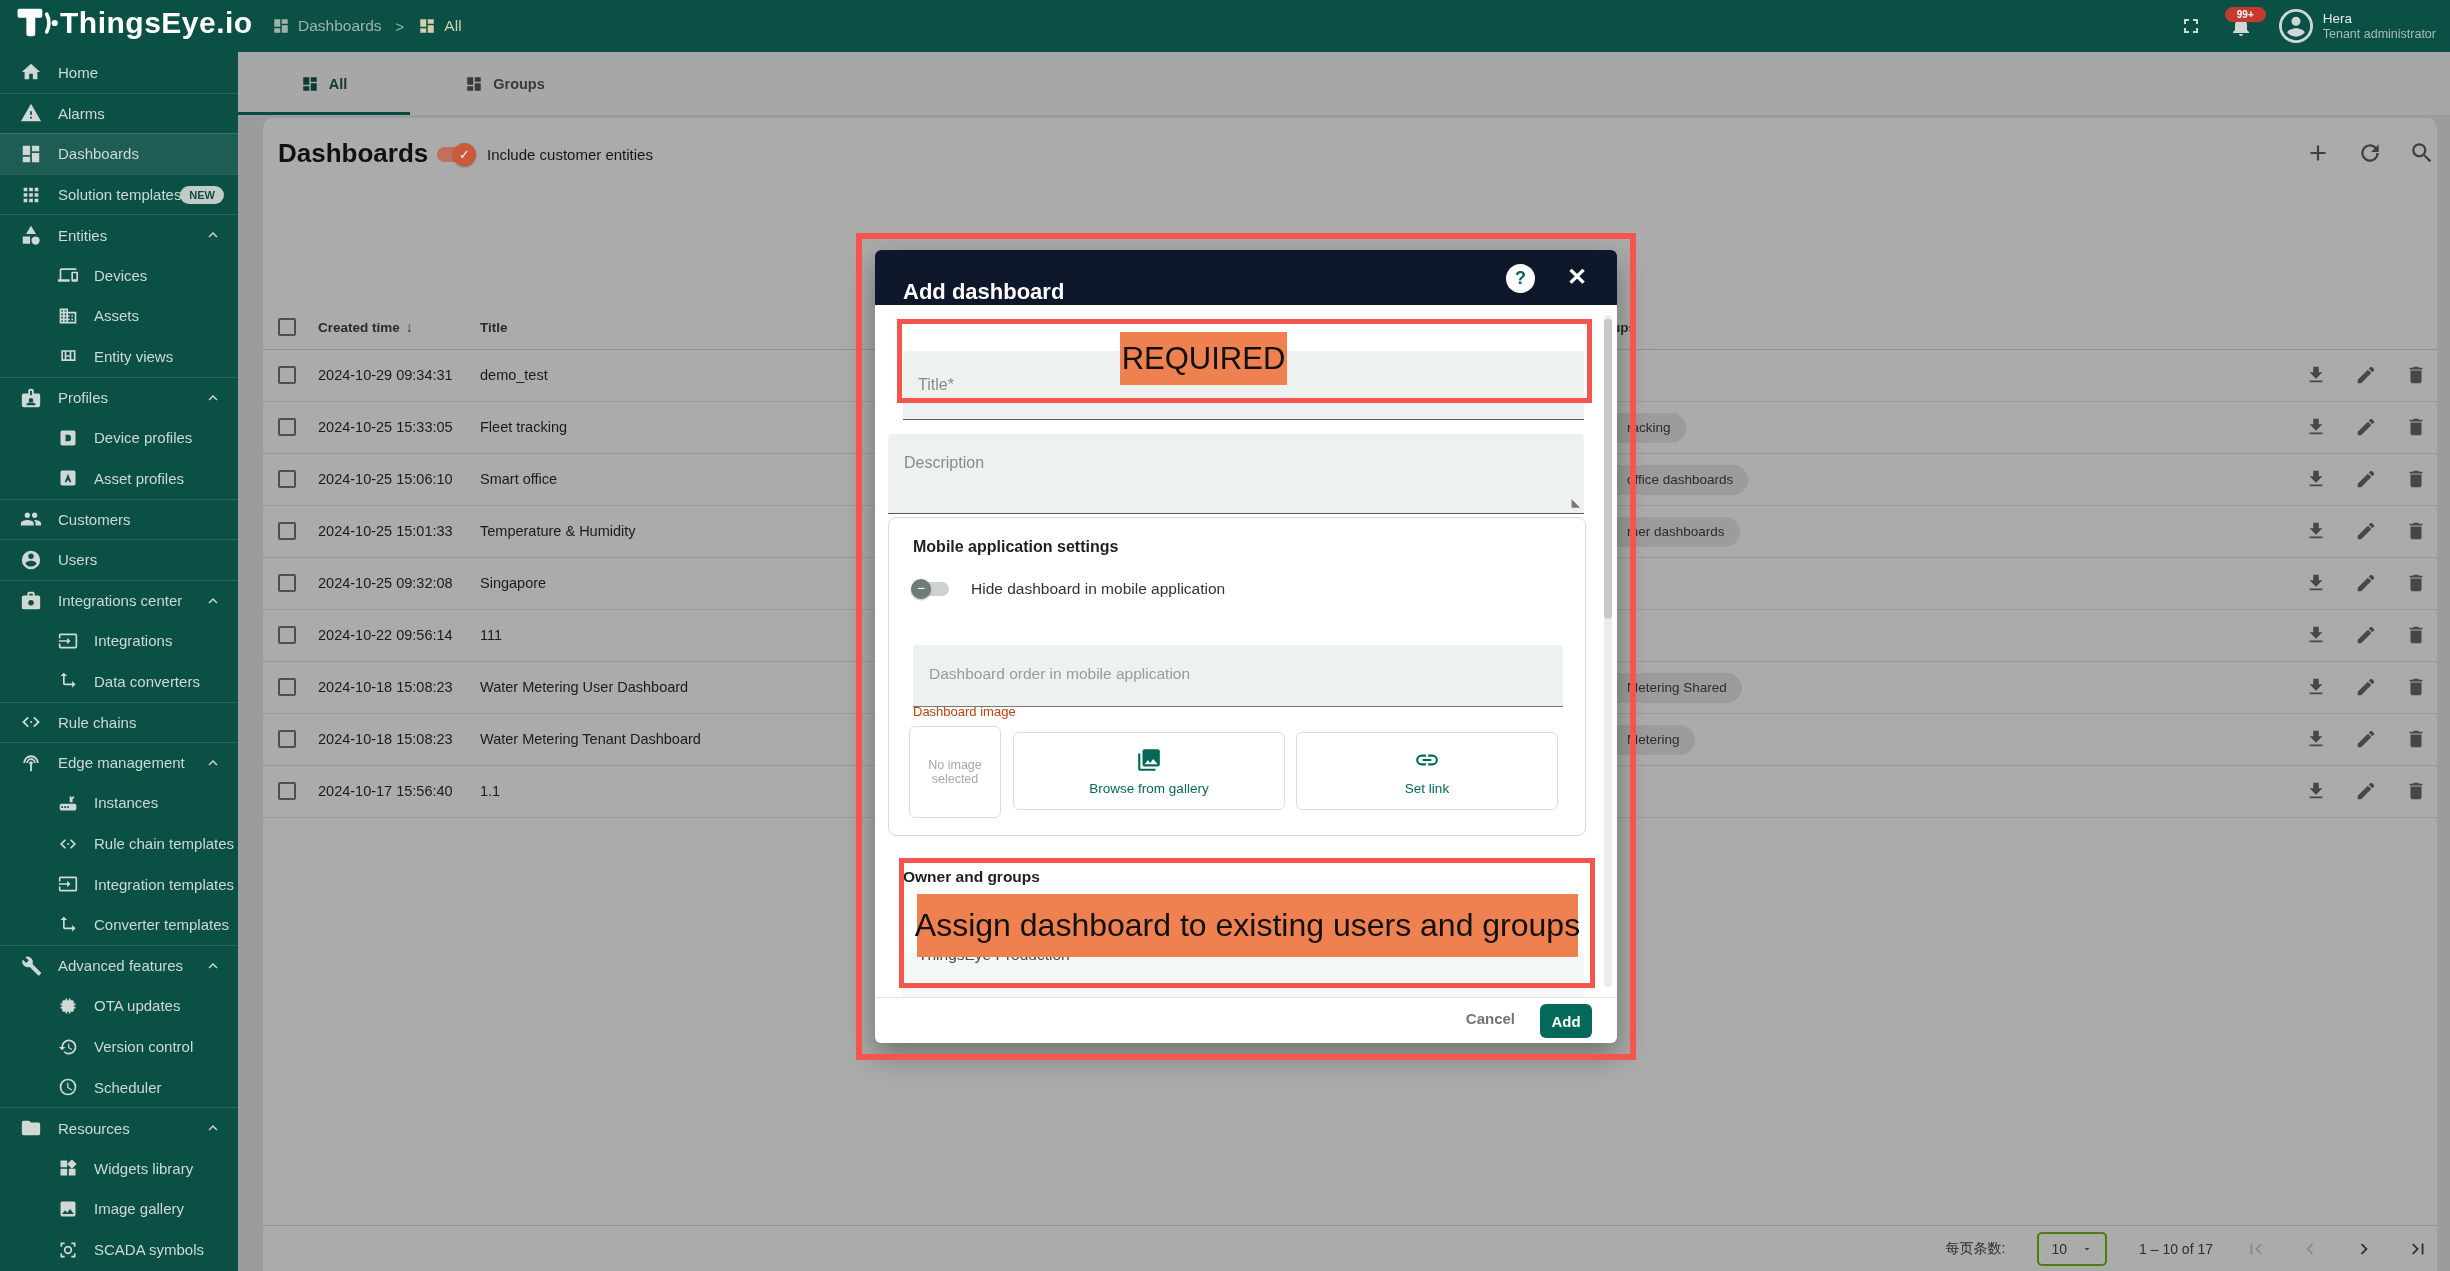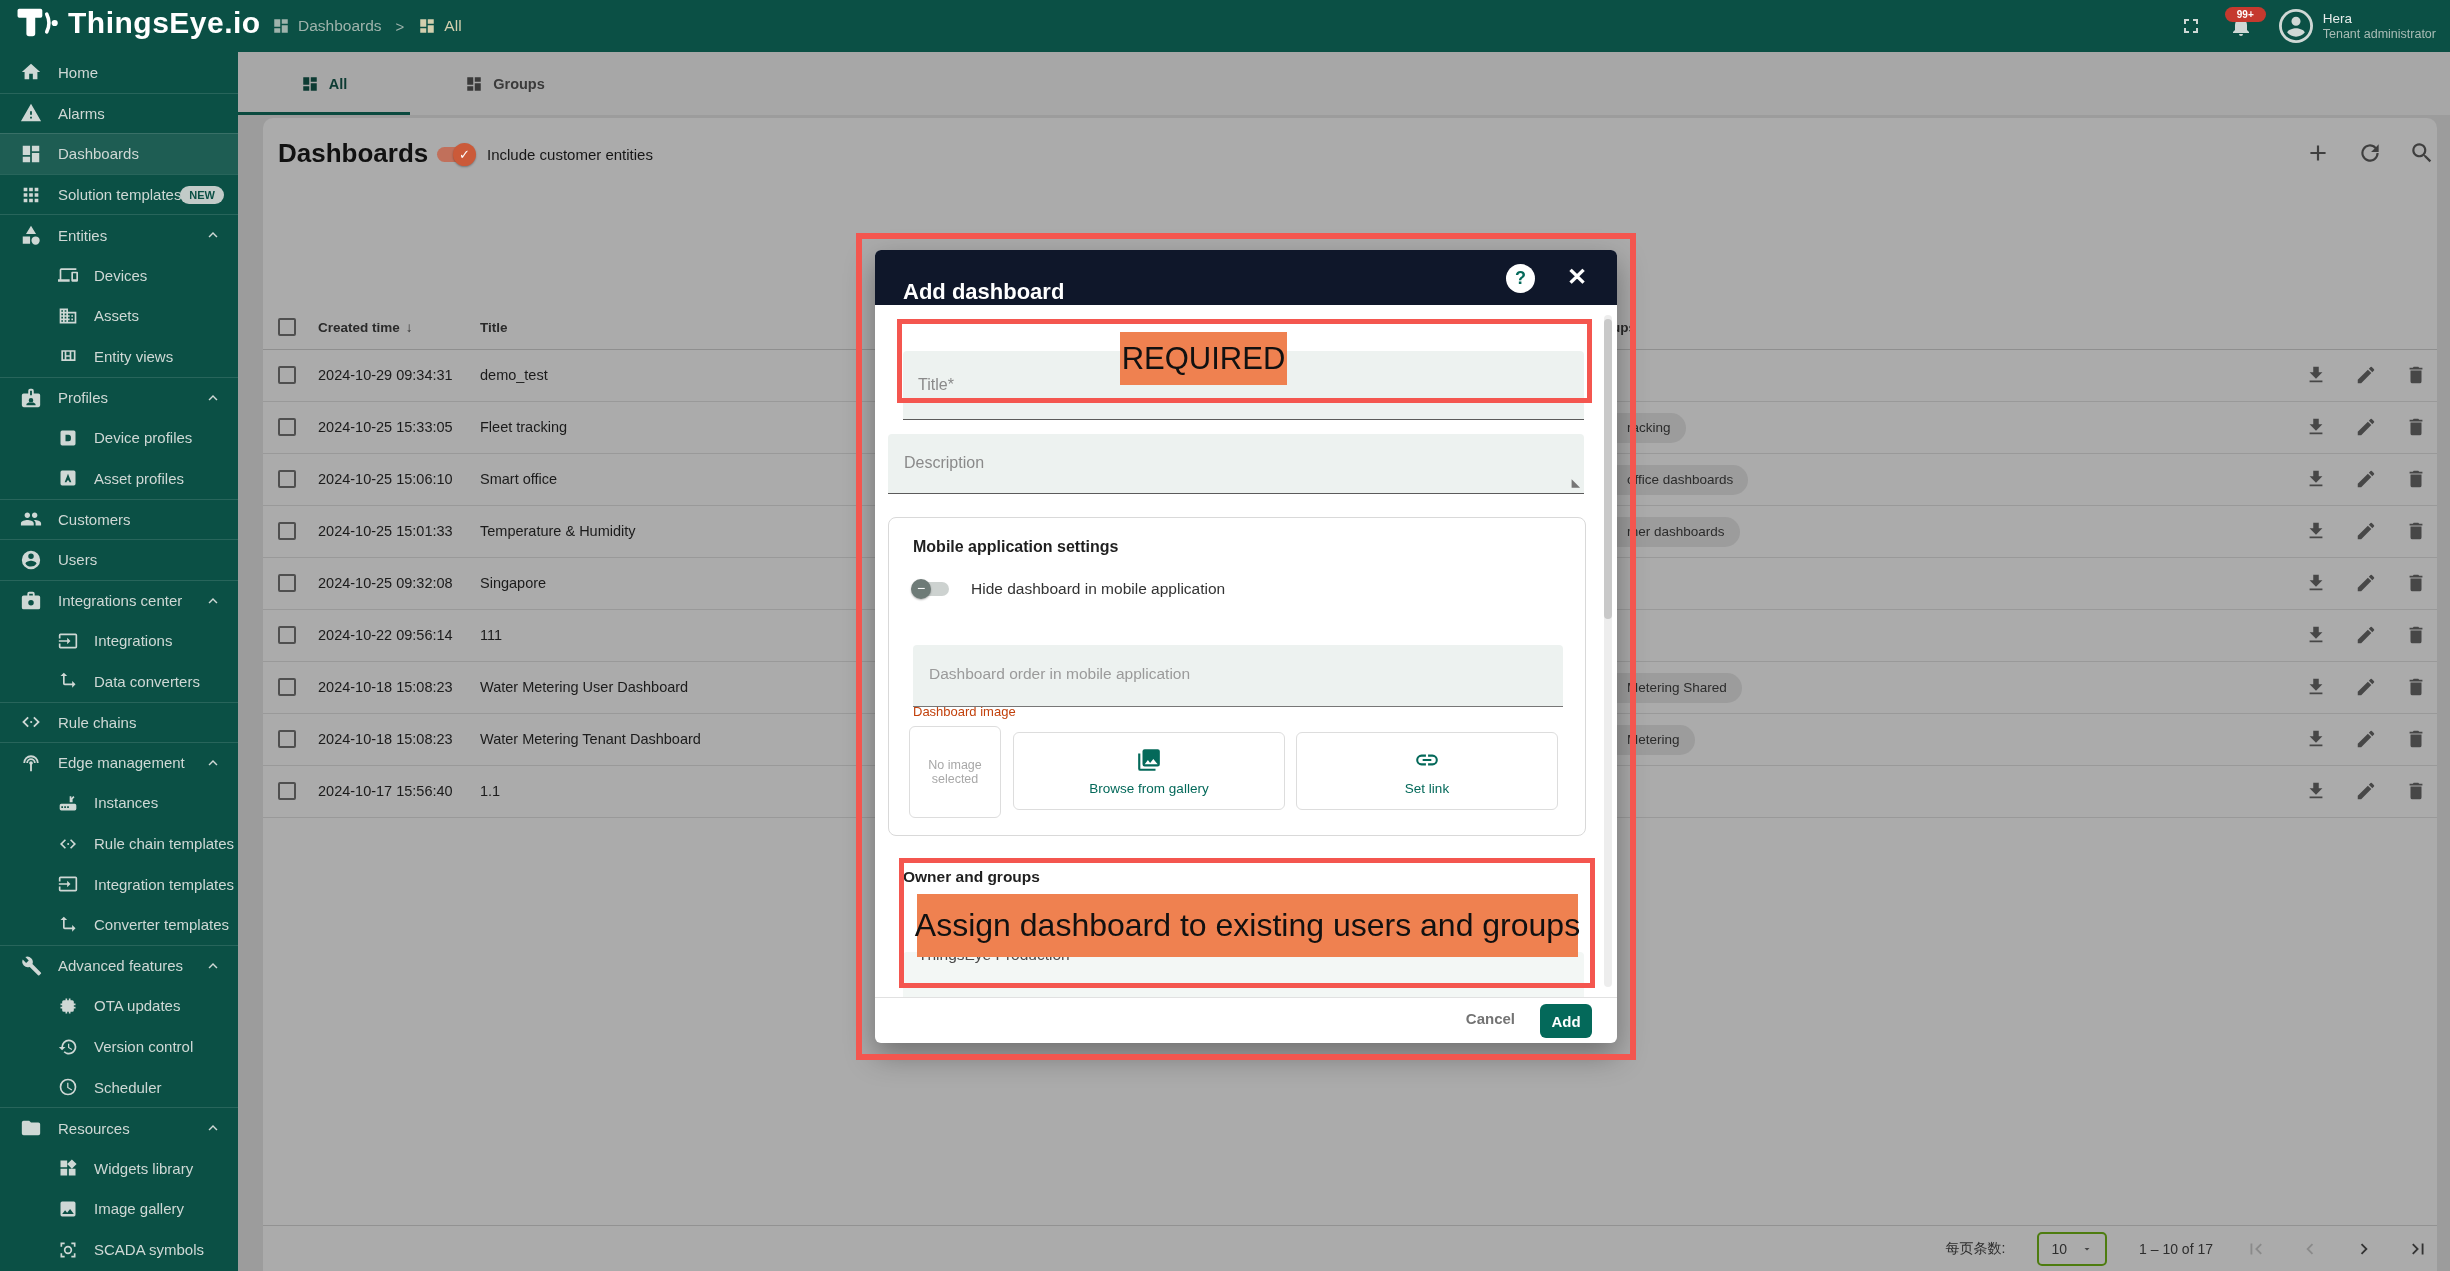--- a/index.html
+++ b/index.html
@@ -4,21 +4,21 @@
 <style>
   * { margin:0; padding:0; box-sizing:border-box; }
   html,body { background:#6f6f6f; }
   body { font-family:"Liberation Sans", sans-serif; }
   #app { position:relative; width:2450px; height:1271px; overflow:hidden; background:#9c9c9c; }
   .abs { position:absolute; }
   svg { display:block; }
 
   
   #topbar { left:0; top:0; width:2450px; height:52px; background:#0b5045; z-index:3; }
-  #logo { left:14px; top:6px; display:flex; align-items:center; gap:8px; color:#fff; cursor:pointer; }
+  #logo { left:14px; top:6px; display:flex; align-items:center; color:#fff; cursor:pointer; }
   #logo .logo-text { font-size:30px; font-weight:bold; letter-spacing:.5px; }
   #breadcrumb { left:272px; top:0; height:52px; display:flex; align-items:center; gap:14px; }
   .bc-item { display:flex; align-items:center; gap:8px; font-size:15.5px; font-weight:500; cursor:pointer; }
   .bc-prev { color:#9fb3ac; }
   .bc-sep { color:#9fb3ac; font-size:15px; }
   .bc-cur { color:#d3cfae; }
   #topbar-right { right:14px; top:0; height:52px; display:flex; align-items:center; gap:26px; }
   .tb-icon { color:#cfd8d5; cursor:pointer; position:relative; }
   .badge { position:absolute; top:-7px; right:-13px; background:#c5392e; color:#fff; font-size:10px; font-weight:bold; border-radius:9px; padding:2px 12px; }
   #user-chip { display:flex; align-items:center; gap:10px; cursor:pointer; }
@@ -83,21 +83,21 @@
   #modal { left:875px; top:250px; width:742px; height:793px; background:#fff; border-radius:6px; box-shadow:0 12px 30px rgba(0,0,0,.35); z-index:5; }
   #modal-head { position:absolute; left:0; top:0; width:100%; height:55px; background:#0f172a; border-radius:6px 6px 0 0; display:flex; align-items:flex-end; }
   #modal-title { margin-left:28px; color:#fff; font-size:22px; font-weight:bold; }
   #modal-help { position:absolute; right:82px; top:14px; width:29px; height:29px; border-radius:50%; background:#fff; color:#04695a; font-weight:bold; font-size:18px; display:flex; align-items:center; justify-content:center; cursor:pointer; }
   #modal-close { position:absolute; right:30px; top:13px; color:#fff; font-size:24px; font-weight:bold; cursor:pointer; }
 
   .ffield { position:absolute; background:#edf2f0; border-bottom:1px solid #5b5b5b; border-radius:4px 4px 0 0;margin-top:22px; }
   .fph { color:#8a8a8a; font-size:16px; }
   #fld-title { left:28px; top:79px; width:681px; height:69px; }
   #fld-title .fph { position:absolute; left:15px; top:25px; }
-  #fld-desc { left:13px; top:162px; width:696px; height:60px; }
+  #fld-desc { left:13px; top:162px; width:696px; height:80px; }
   #fld-desc .fph { position:absolute; left:16px; top:20px; }
   .resize-glyph { position:absolute; right:4px; bottom:3px; color:#777; font-size:11px; transform:rotate(90deg); }
 
   #settings-card { position:absolute; left:13px; top:267px; width:698px; height:319px; border:1px solid #d9d9d9; border-radius:8px; background:#fff; }
   #settings-heading { position:absolute; left:24px; top:20px; font-size:16px; font-weight:bold; color:#1f1f1f; }
   #hide-toggle-row { position:absolute; left:24px; top:62px; display:flex; align-items:center; gap:22px; cursor:pointer; }
   .sw2-track { width:36px; height:14px; border-radius:7px; background:#cdd2d0; position:relative; }
   .sw2-thumb { position:absolute; left:-2px; top:-3px; width:20px; height:20px; border-radius:50%; background:#6e7b77; color:#fff; font-size:14px; line-height:18px; text-align:center; box-shadow:0 1px 2px rgba(0,0,0,.3); }
   #hide-toggle-label { font-size:15.5px; color:#333; }
   #fld-order { left:24px; top:105px; width:650px; height:62px; border-bottom-color:#777; }

